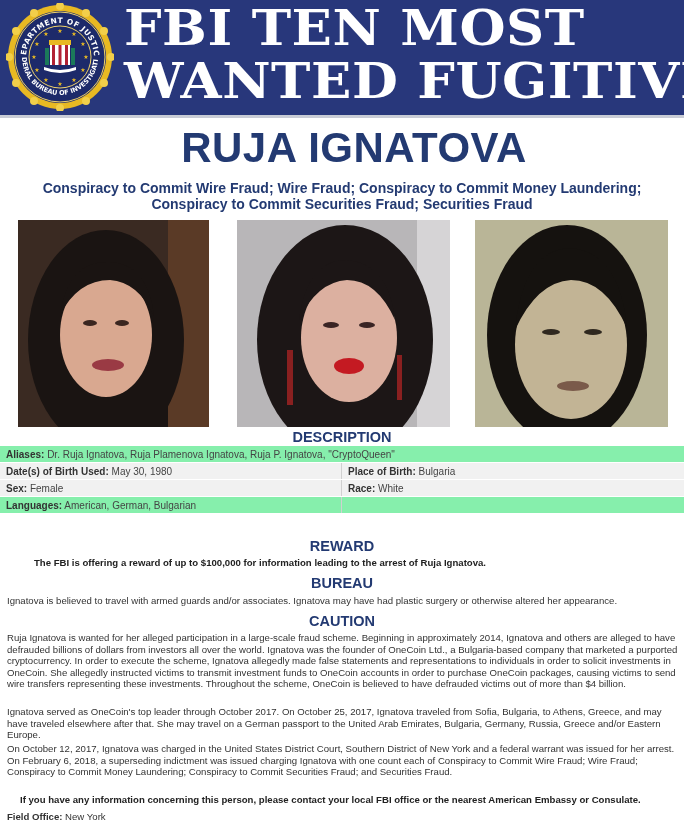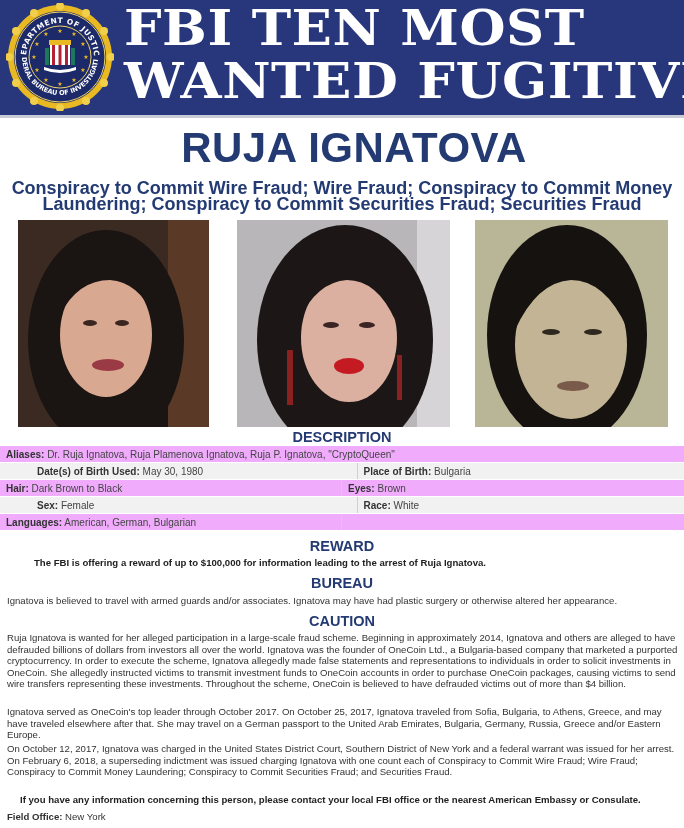--- a/index.html
+++ b/index.html
@@ -10,35 +10,35 @@
   .seal { position: absolute; left: 6px; top: 3px; width: 108px; height: 108px; }
   .headline { position: absolute; left: 124px; top: 2px; color: #ffffff;
     font-family: "DejaVu Serif", serif; font-weight: bold; font-size: 49px; line-height: 53px;
     letter-spacing: 0.5px; transform: scaleX(1.08); transform-origin: left top; white-space: nowrap; }
   .banner-rule { position: absolute; left: 0; top: 115px; width: 684px; height: 3px; background: #c9ccd6; }
 
   .name { position: absolute; left: 12px; top: 124px; width: 684px; text-align: center;
     color: #233a72; font-family: "Liberation Sans", sans-serif; font-weight: bold; font-size: 42px;
     letter-spacing: 0.5px; }
   .charges { position: absolute; left: 10px; top: 180px; width: 664px; text-align: center;
-    color: #233a72; font-weight: bold; font-size: 18px; line-height: 16px; }
+    color: #233a72; font-weight: bold; font-size: 14px; line-height: 16px; }
 
   .photo { position: absolute; top: 220px; height: 207px; overflow: hidden; }
   .photo svg { width: 100%; height: 100%; display: block; }
   .p1 { left: 18px; width: 191px; }
   .p2 { left: 237px; width: 213px; }
   .p3 { left: 475px; width: 193px; }
 
   .section-title { position: absolute; left: 0; width: 684px; text-align: center;
     color: #233a72; font-weight: bold; font-size: 14.5px; }
 
   .desc-table { position: absolute; left: 0; top: 446px; width: 684px; font-size: 10px; }
   .row { display: flex; height: 17px; border-bottom: 1px solid #ffffff; }
-  .row.dark { background: #f0abfc; }
-  .row.light { background: #f1f1f1; padding-left: 31px; }
+  .row.dark { background: #86efac; }
+  .row.light { background: #f1f1f1; }
   .cell { padding-left: 6px; line-height: 17px; white-space: nowrap; overflow: hidden; }
   .cell.full { width: 684px; }
   .cell.left { width: 342px; border-right: 1px solid #d0d0d0; }
   .cell.right { width: 342px; }
   .lbl { font-weight: bold; color: #333; }
   .val { color: #444; }
 
   .para { position: absolute; left: 7px; width: 672px; font-size: 9.6px; line-height: 11.5px; color: #333; }
   .para.bold { font-weight: bold; color: #222; }
 </style>
@@ -166,30 +166,20 @@
   <div class="row light">
     <div class="cell left">
       <span class="lbl">Date(s) of Birth Used:</span>
       <span class="val">May 30, 1980</span>
     </div>
     <div class="cell right">
       <span class="lbl">Place of Birth:</span>
       <span class="val">Bulgaria</span>
     </div>
   </div>
-  <div class="row dark">
-    <div class="cell left">
-      <span class="lbl">Hair:</span>
-      <span class="val">Dark Brown to Black</span>
-    </div>
-    <div class="cell right">
-      <span class="lbl">Eyes:</span>
-      <span class="val">Brown</span>
-    </div>
-  </div>
   <div class="row light">
     <div class="cell left">
       <span class="lbl">Sex:</span>
       <span class="val">Female</span>
     </div>
     <div class="cell right">
       <span class="lbl">Race:</span>
       <span class="val">White</span>
     </div>
   </div>

